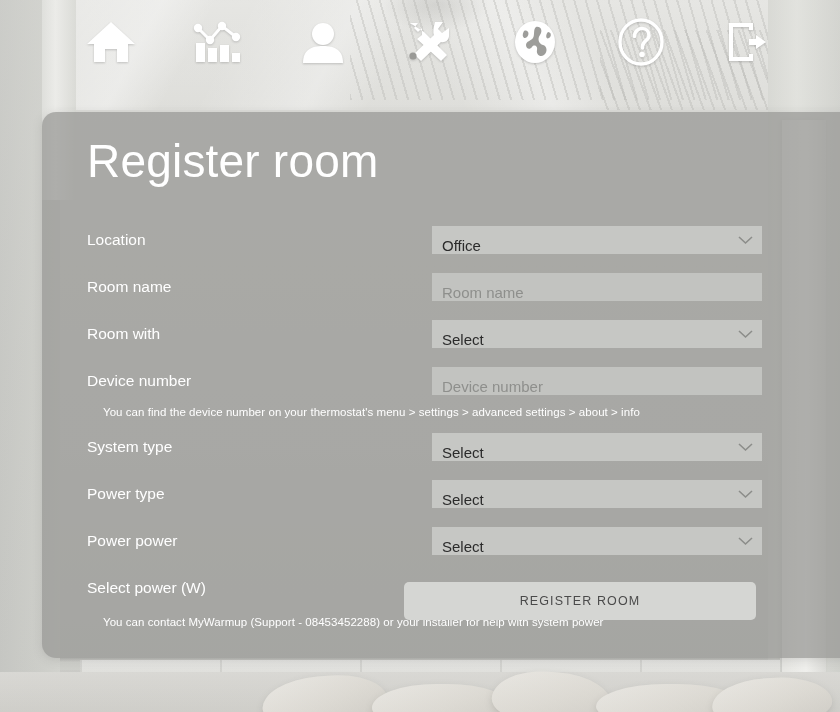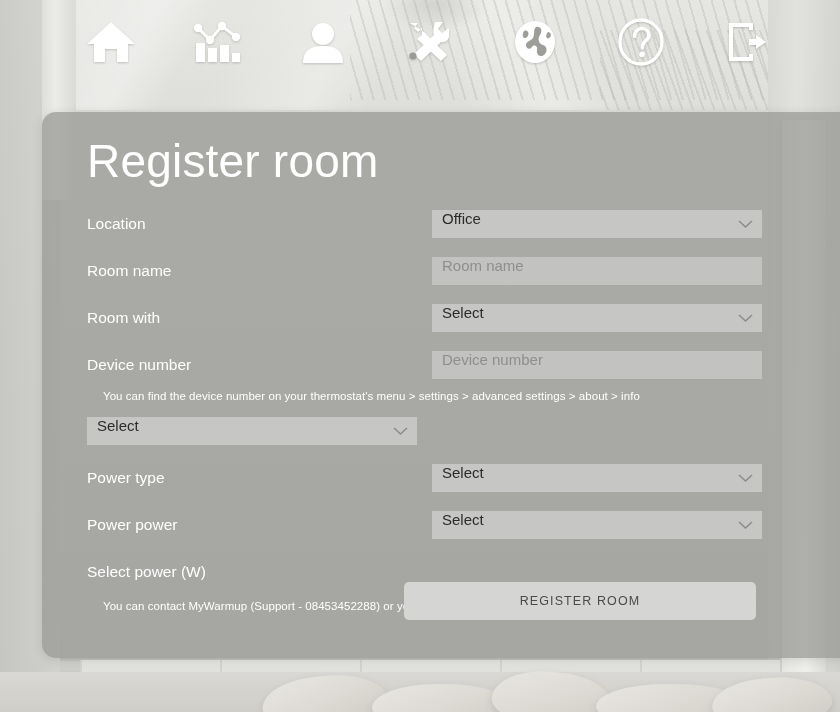--- a/index.html
+++ b/index.html
@@ -140,41 +140,41 @@
   .card-inner { position: relative; width: 760px; height: 100%; }
 
   .card-title {
     position: absolute; left: 45px; top: 22px;
     font-size: 46px; font-weight: 400;
     color: #ffffff;
     letter-spacing: .2px;
     white-space: nowrap;
   }
 
-  .form { position: absolute; left: 45px; top: 93px; width: 715px; }
+  .form { position: absolute; left: 45px; top: 109px; width: 715px; }
 
   .row {
     position: relative;
     height: 38px;
     margin-bottom: 9px;
     display: flex; align-items: center;
   }
   .row-label {
     width: 345px;
     font-size: 15.5px;
     color: #ffffff;
     font-weight: 400;
     white-space: nowrap;
   }
   .field {
     position: relative;
     width: 330px; height: 28px;
     background: #c6c7c4;
     border: none;
-    display: flex; align-items: flex-start;
+    display: flex; align-items: flex-end;
   }
   .field.input-like { background: #c2c3c0; }
   .field-text {
     padding-left: 10px;
     font-size: 15px;
     color: #2b2b2b;
     white-space: nowrap;
   }
   .field-text.placeholder { color: #8e8f8c; }
   .chev {
@@ -358,20 +358,21 @@
         <div class="row">
           <div class="row-label">Device number</div>
           <div class="field input-like">
             <span class="field-text placeholder">Device number</span>
           </div>
         </div>
 
         <div class="hint">You can find the device number on your thermostat's menu &gt; settings &gt; advanced settings &gt; about &gt; info</div>
 
         <div class="row">
+          <div class="row-label">System type</div>
           <div class="field">
             <span class="field-text">Select</span>
             <span class="chev">
               <svg width="15" height="9" viewBox="0 0 15 9">
                   <polyline points="1,1.5 7.5,7.5 14,1.5" fill="none" stroke="#8c8d8a" stroke-width="1.6"></polyline>
                 </svg>
             </span>
           </div>
         </div>
 

